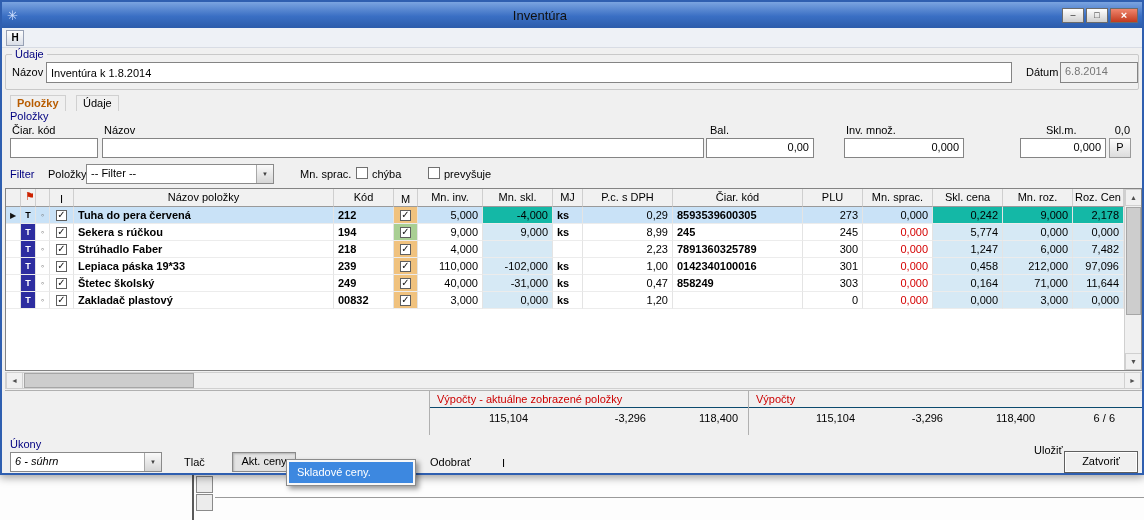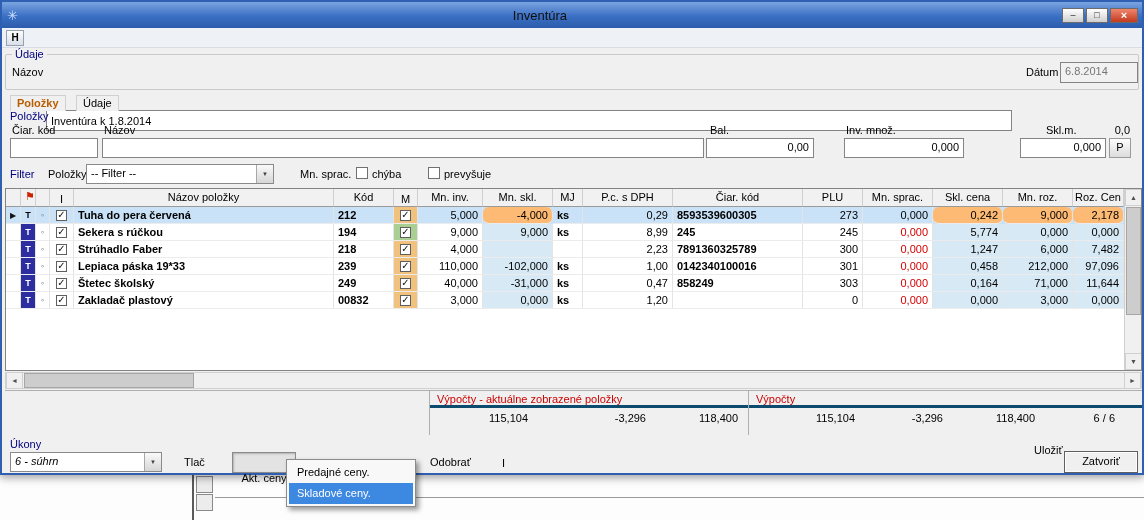--- a/index.html
+++ b/index.html
@@ -55,21 +55,21 @@
   .gridtable { position:absolute; left:0; top:0; width:1118px; height:181px; overflow:hidden; }
   .ghead { display:flex; height:18px; background:#f1f1f1; }
   .th { flex:none; border-right:1px solid #cfcfcf; border-bottom:1px solid #9a9a9a; text-align:center;
         padding-top:2px; overflow:hidden; white-space:nowrap; position:relative; }
   .gbody { background:#fff; }
   .tr { display:flex; height:17px; background:#fff; }
   .tr.sel { background:#c9e2f7; }
   .td { flex:none; border-right:1px solid #e4e4e4; border-bottom:1px solid #ececec; overflow:hidden; white-space:nowrap;
         line-height:16px; }
   .td.tint { background:#d6e9f5; }
-  .tr.sel .td.tint { background:#fdba74;border-radius:6px; }
+  .tr.sel .td.tint { background:#14b8a6; }
   .td.num { text-align:right; padding-right:4px; }
   .td.txt { text-align:left; padding-left:4px;font-weight:bold; }
   .td.red { color:#d40000; }
   .c-sel{width:15px} .c-t{width:15px} .c-dot{width:14px} .c-chk{width:24px} .c-name{width:260px}
   .c-kod{width:60px} .c-m{width:24px} .c-inv{width:65px} .c-skl{width:70px} .c-mj{width:30px}
   .c-pc{width:90px} .c-ean{width:130px} .c-plu{width:60px} .c-sprac{width:70px} .c-scena{width:70px}
   .c-roz{width:70px} .c-rcena{width:51px}
   .gbody .c-sel { text-align:center; font-size:8px; line-height:17px; color:#111; }
   .gbody .c-t { background:#2d2da0; color:#fff; font-weight:bold; font-size:9px; text-align:center; line-height:17px; }
   .tr.sel .c-t { background:#c9e2f7; color:#000; }
@@ -85,28 +85,28 @@
             display:flex; align-items:center; justify-content:center; font-size:7px; color:#505050; }
   .vscroll .up { left:0; top:0; } .vscroll .down { left:0; bottom:0; }
   .v-thumb { position:absolute; left:1px; top:18px; width:15px; height:108px; background:#cdcdcd; border:1px solid #a6a6a6; }
   .hscroll { position:absolute; left:3px; top:370px; width:1137px; height:17px; background:#f0f0f0; border:1px solid #d0d0d0; }
   .hscroll .left { left:0; top:-1px; } .hscroll .right { right:0; top:-1px; }
   .h-thumb { position:absolute; left:18px; top:0; width:170px; height:15px; background:#cdcdcd; border:1px solid #a6a6a6; }
 
   
   .summary { position:absolute; left:3px; top:388px; width:1137px; height:44px; border-top:1px solid #b0b0b0; }
   .sum-panel { position:absolute; top:0; height:44px; border-left:1px solid #b0b0b0; }
-  .sum-label-row { height:17px; border-bottom:3px solid #0c4a6e; padding:2px 0 0 7px; color:#cc0000; white-space:nowrap; overflow:hidden; }
+  .sum-label-row { height:17px; border-bottom:1px solid #0c4a6e; padding:2px 0 0 7px; color:#cc0000; white-space:nowrap; overflow:hidden; }
   .sum-vals { display:flex; padding:4px 0 0 6px; }
   .sum-val { text-align:right; }
 
   
   .flatbtn { position:absolute; background:transparent; border:none; font-size:11px; font-family:"Liberation Sans", sans-serif; cursor:default; }
   .pressedbtn { position:absolute; border:1px solid #8a8a8a; background:#e3e3e3; box-shadow:inset 1px 1px 2px rgba(0,0,0,.22);
-                text-align:center; padding-top:19px; }
+                text-align:center; padding-top:2px; }
   .raisedbtn { position:absolute; border:1px solid #5f5f5f; background:#f0f0f0; box-shadow:inset 0 0 0 1px #fdfdfd;
                text-align:center; padding-top:3px; }
   .pbtn { position:absolute; border:1px solid #9a9a9a; background:linear-gradient(#fdfdfd,#dcdcdc); text-align:center; padding-top:2px; }
 
   
   .menu { position:absolute; left:286px; top:459px; width:130px; background:#f8f8f8; border:1px solid #8b8b8b; padding:2px;
           z-index:50; box-shadow:3px 3px 5px rgba(0,0,0,.4); }
   .menu-item { height:21px; line-height:20px; padding-left:8px; white-space:nowrap; }
   .menu-item.hl { background:#3d88e0; color:#fff; }
 </style>
@@ -134,21 +134,21 @@
       </span>
     </div>
 
     <div class="hstrip">
       <span class="hbtn">H</span>
     </div>
 
     <div class="grp" style="left:3px; top:52px; width:1134px; height:36px;"></div>
     <span class="grp-legend" style="left:10px; top:46px;">Údaje</span>
     <span class="lbl" style="left:10px; top:64px;">Názov</span>
-    <input class="field" style="left: 44px; top: 60px; width: 966px; height: 21px; margin-top: 48px;" value="Inventúra k 1.8.2014">
+    <input class="field" style="left: 44px; top: 60px; width: 966px; height: 21px;" value="Inventúra k 1.8.2014">
     <span class="lbl" style="left:1024px; top:64px;">Dátum</span>
     <div class="field ro" style="left:1058px; top:60px; width:78px; height:21px;">6.8.2014</div>
 
     <span class="tab lbl orange" style="left:8px; top:93px;">Položky</span>
     <span class="tab" style="left:74px; top:93px;">Údaje</span>
 
     <span class="lbl navy" style="left:8px; top:108px;">Položky</span>
     <span class="lbl" style="left:10px; top:122px;">Čiar. kód</span>
     <span class="lbl" style="left:102px; top:122px;">Názov</span>
     <span class="lbl" style="left:708px; top:122px;">Bal.</span>
@@ -385,17 +385,16 @@
     <button class="flatbtn" style="left:182px; top:454px;">Tlač</button>
     <span class="pressedbtn" style="left:230px; top:450px; width:64px; height:20px;">Akt. ceny</span>
     <button class="flatbtn" style="left:428px; top:454px;">Odobrať</button>
     <span class="lbl" style="left:500px; top:455px;">I</span>
     <button class="flatbtn" style="left:1032px; top:442px;">Uložiť</button>
     <span class="raisedbtn" style="left:1062px; top:449px; width:74px; height:22px;">Zatvoriť</span>
 
   </div>
 
   <div class="menu">
-    <div class="menu-item">Predajné ceny.</div>
     <div class="menu-item hl">Skladové ceny.</div>
   </div>
 
 </div>
 
 </body></html>

